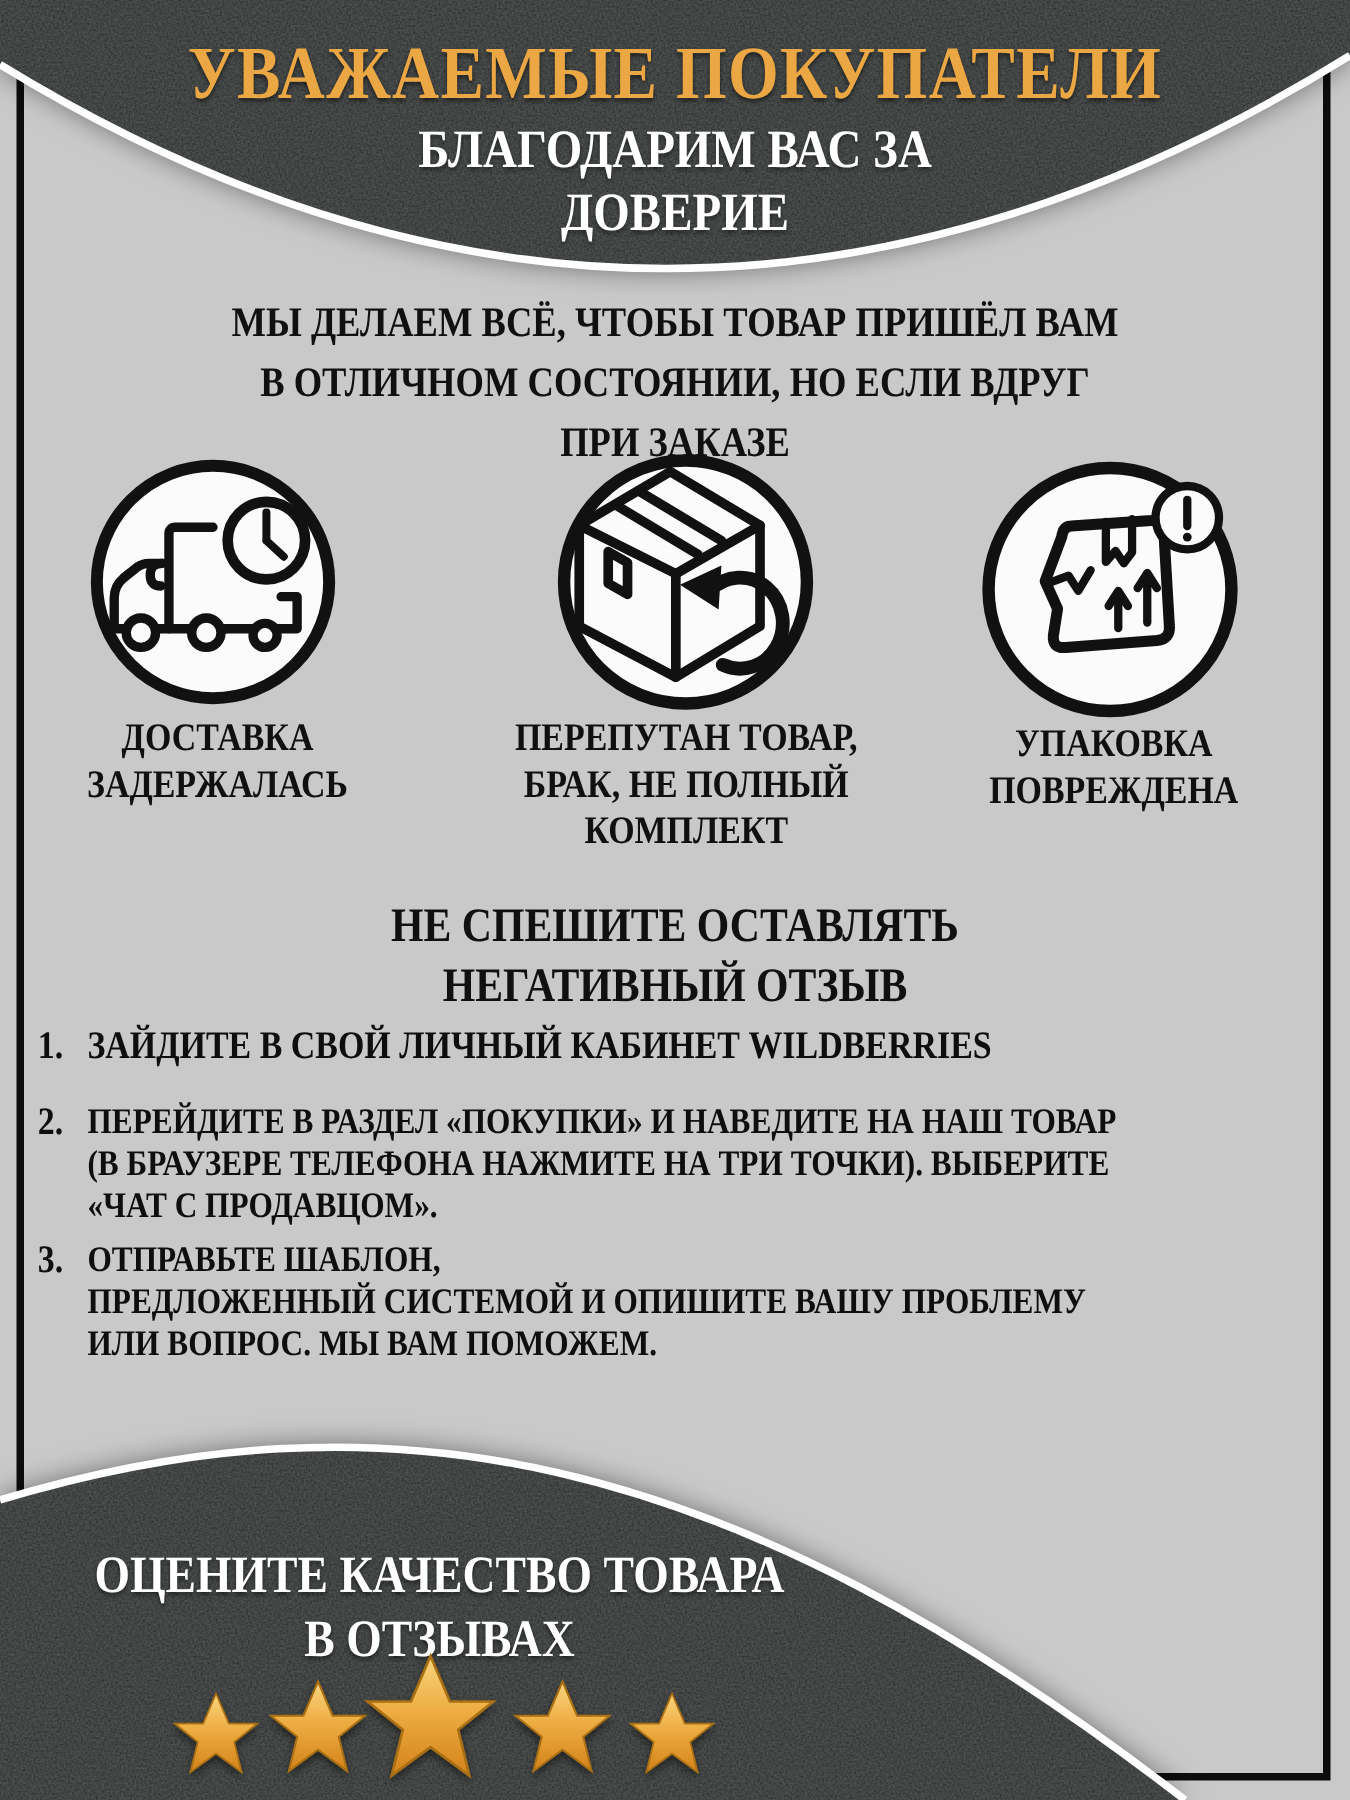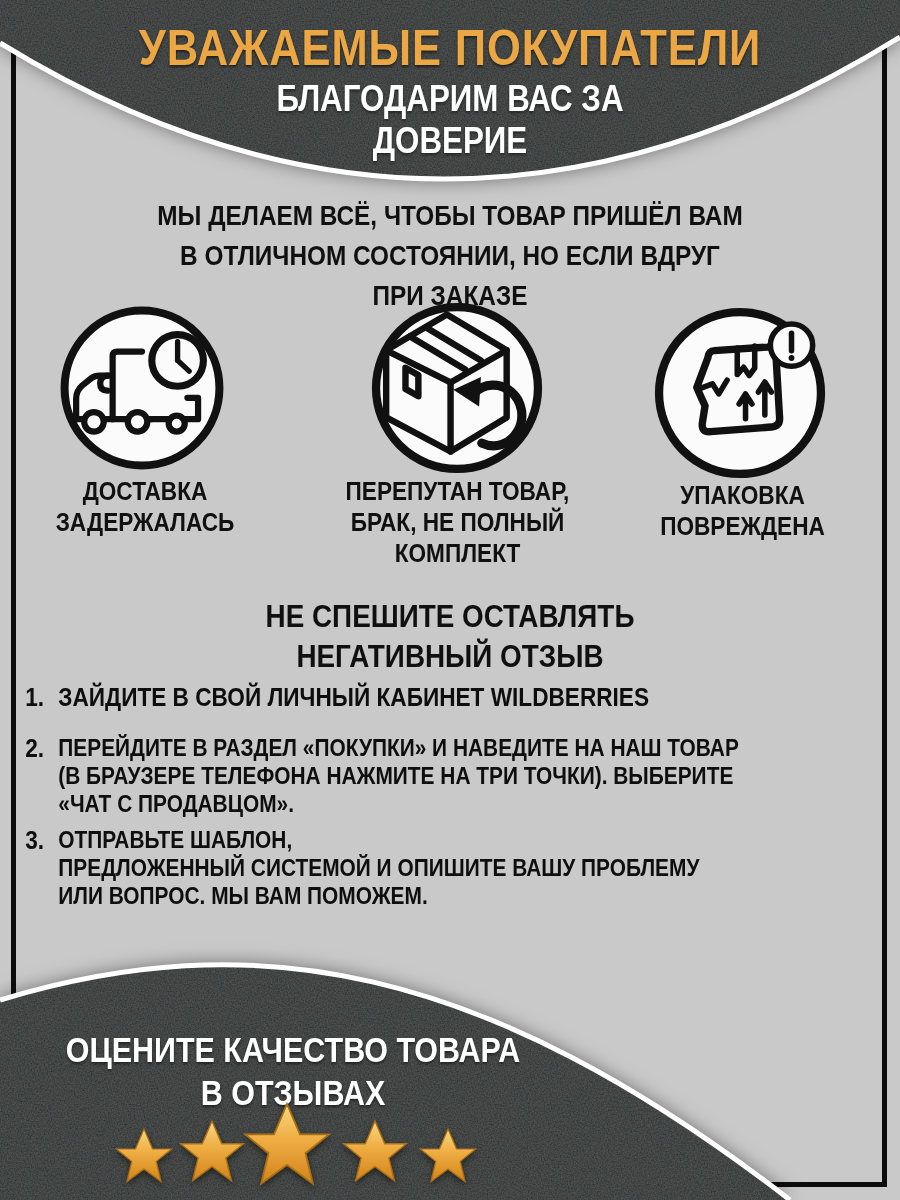--- a/index.html
+++ b/index.html
@@ -1,19 +1,19 @@
 <!DOCTYPE html>
 <html><head>
 <meta charset="utf-8">
 <style>
   html,body{margin:0;padding:0;background:#8a8a8a;}
   .page{
     position:relative;width:900px;height:1200px;overflow:hidden;
     background:#c9c9c9;
-    font-family:Liberation Sans, sans-serif;
+    font-family:Liberation Serif, serif;
     font-weight:bold;
   }
   .frame{
     position:absolute;left:11px;right:13px;top:-20px;bottom:13px;
     border:5px solid #0c0c0c;
   }
   svg.curves{position:absolute;left:0;top:0;}
   .abs{position:absolute;}
   .pre{white-space:pre-line;}
   .cond{transform:scaleX(.87);transform-origin:50% 0;}

